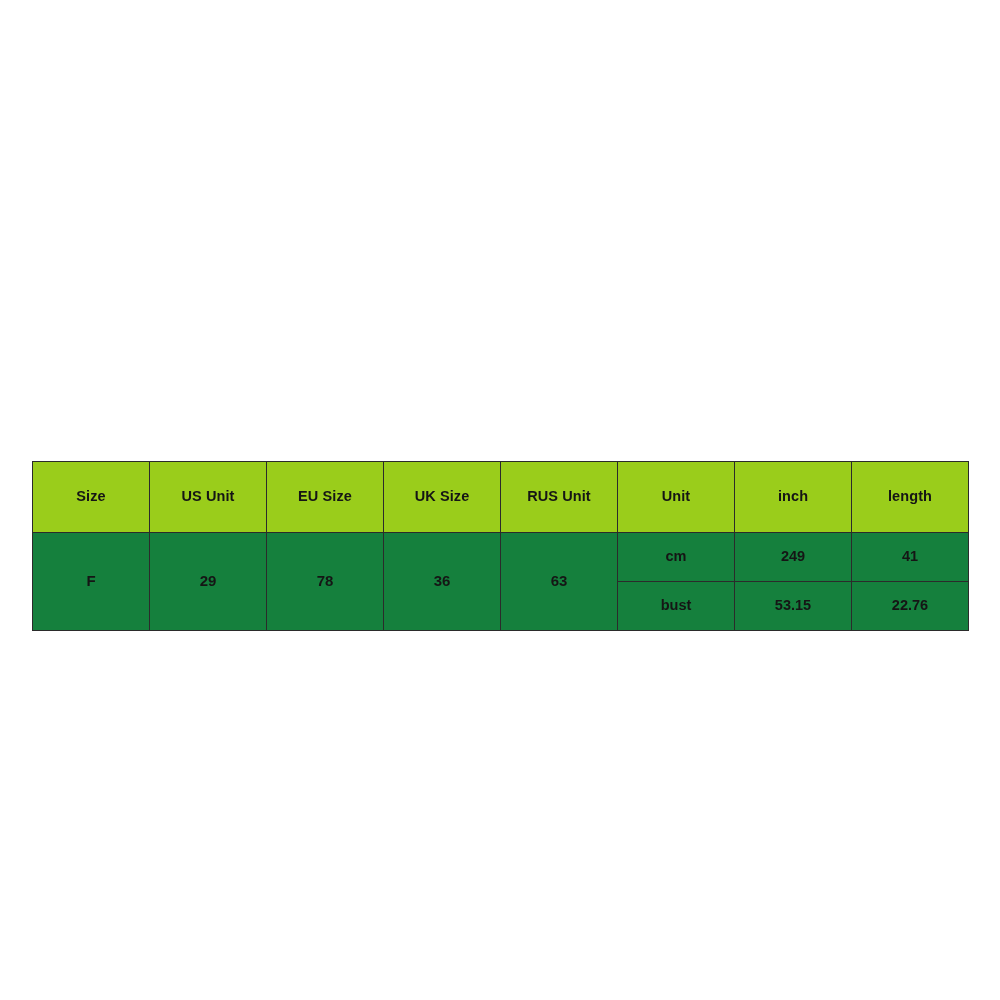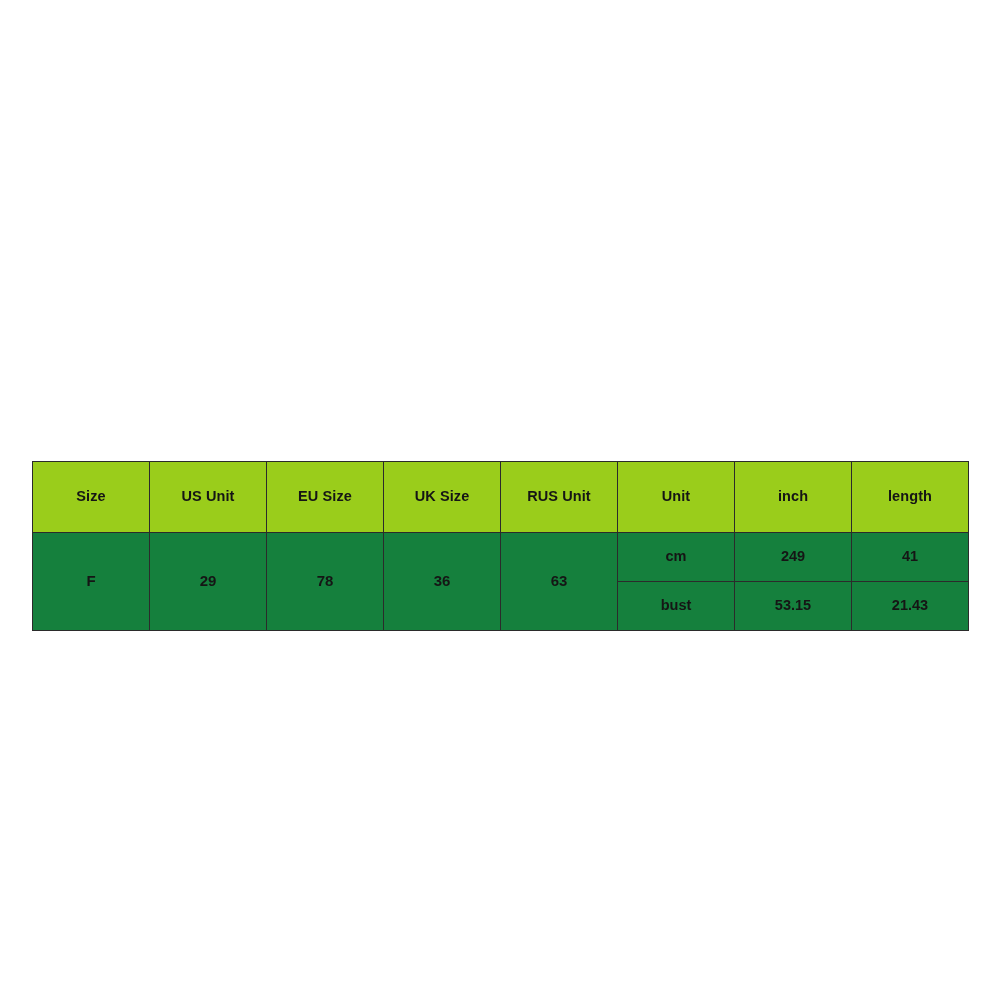--- a/index.html
+++ b/index.html
@@ -97,17 +97,17 @@
         <td class="span-cell" rowspan="2">78</td>
         <td class="span-cell" rowspan="2">36</td>
         <td class="span-cell" rowspan="2">63</td>
         <td>cm</td>
         <td>249</td>
         <td>41</td>
       </tr>
       <tr>
         <td>bust</td>
         <td>53.15</td>
-        <td>21.43</td>
+        <td>22.76</td>
       </tr>
     </tbody>
   </table>
 </div>
 
 </body></html>

